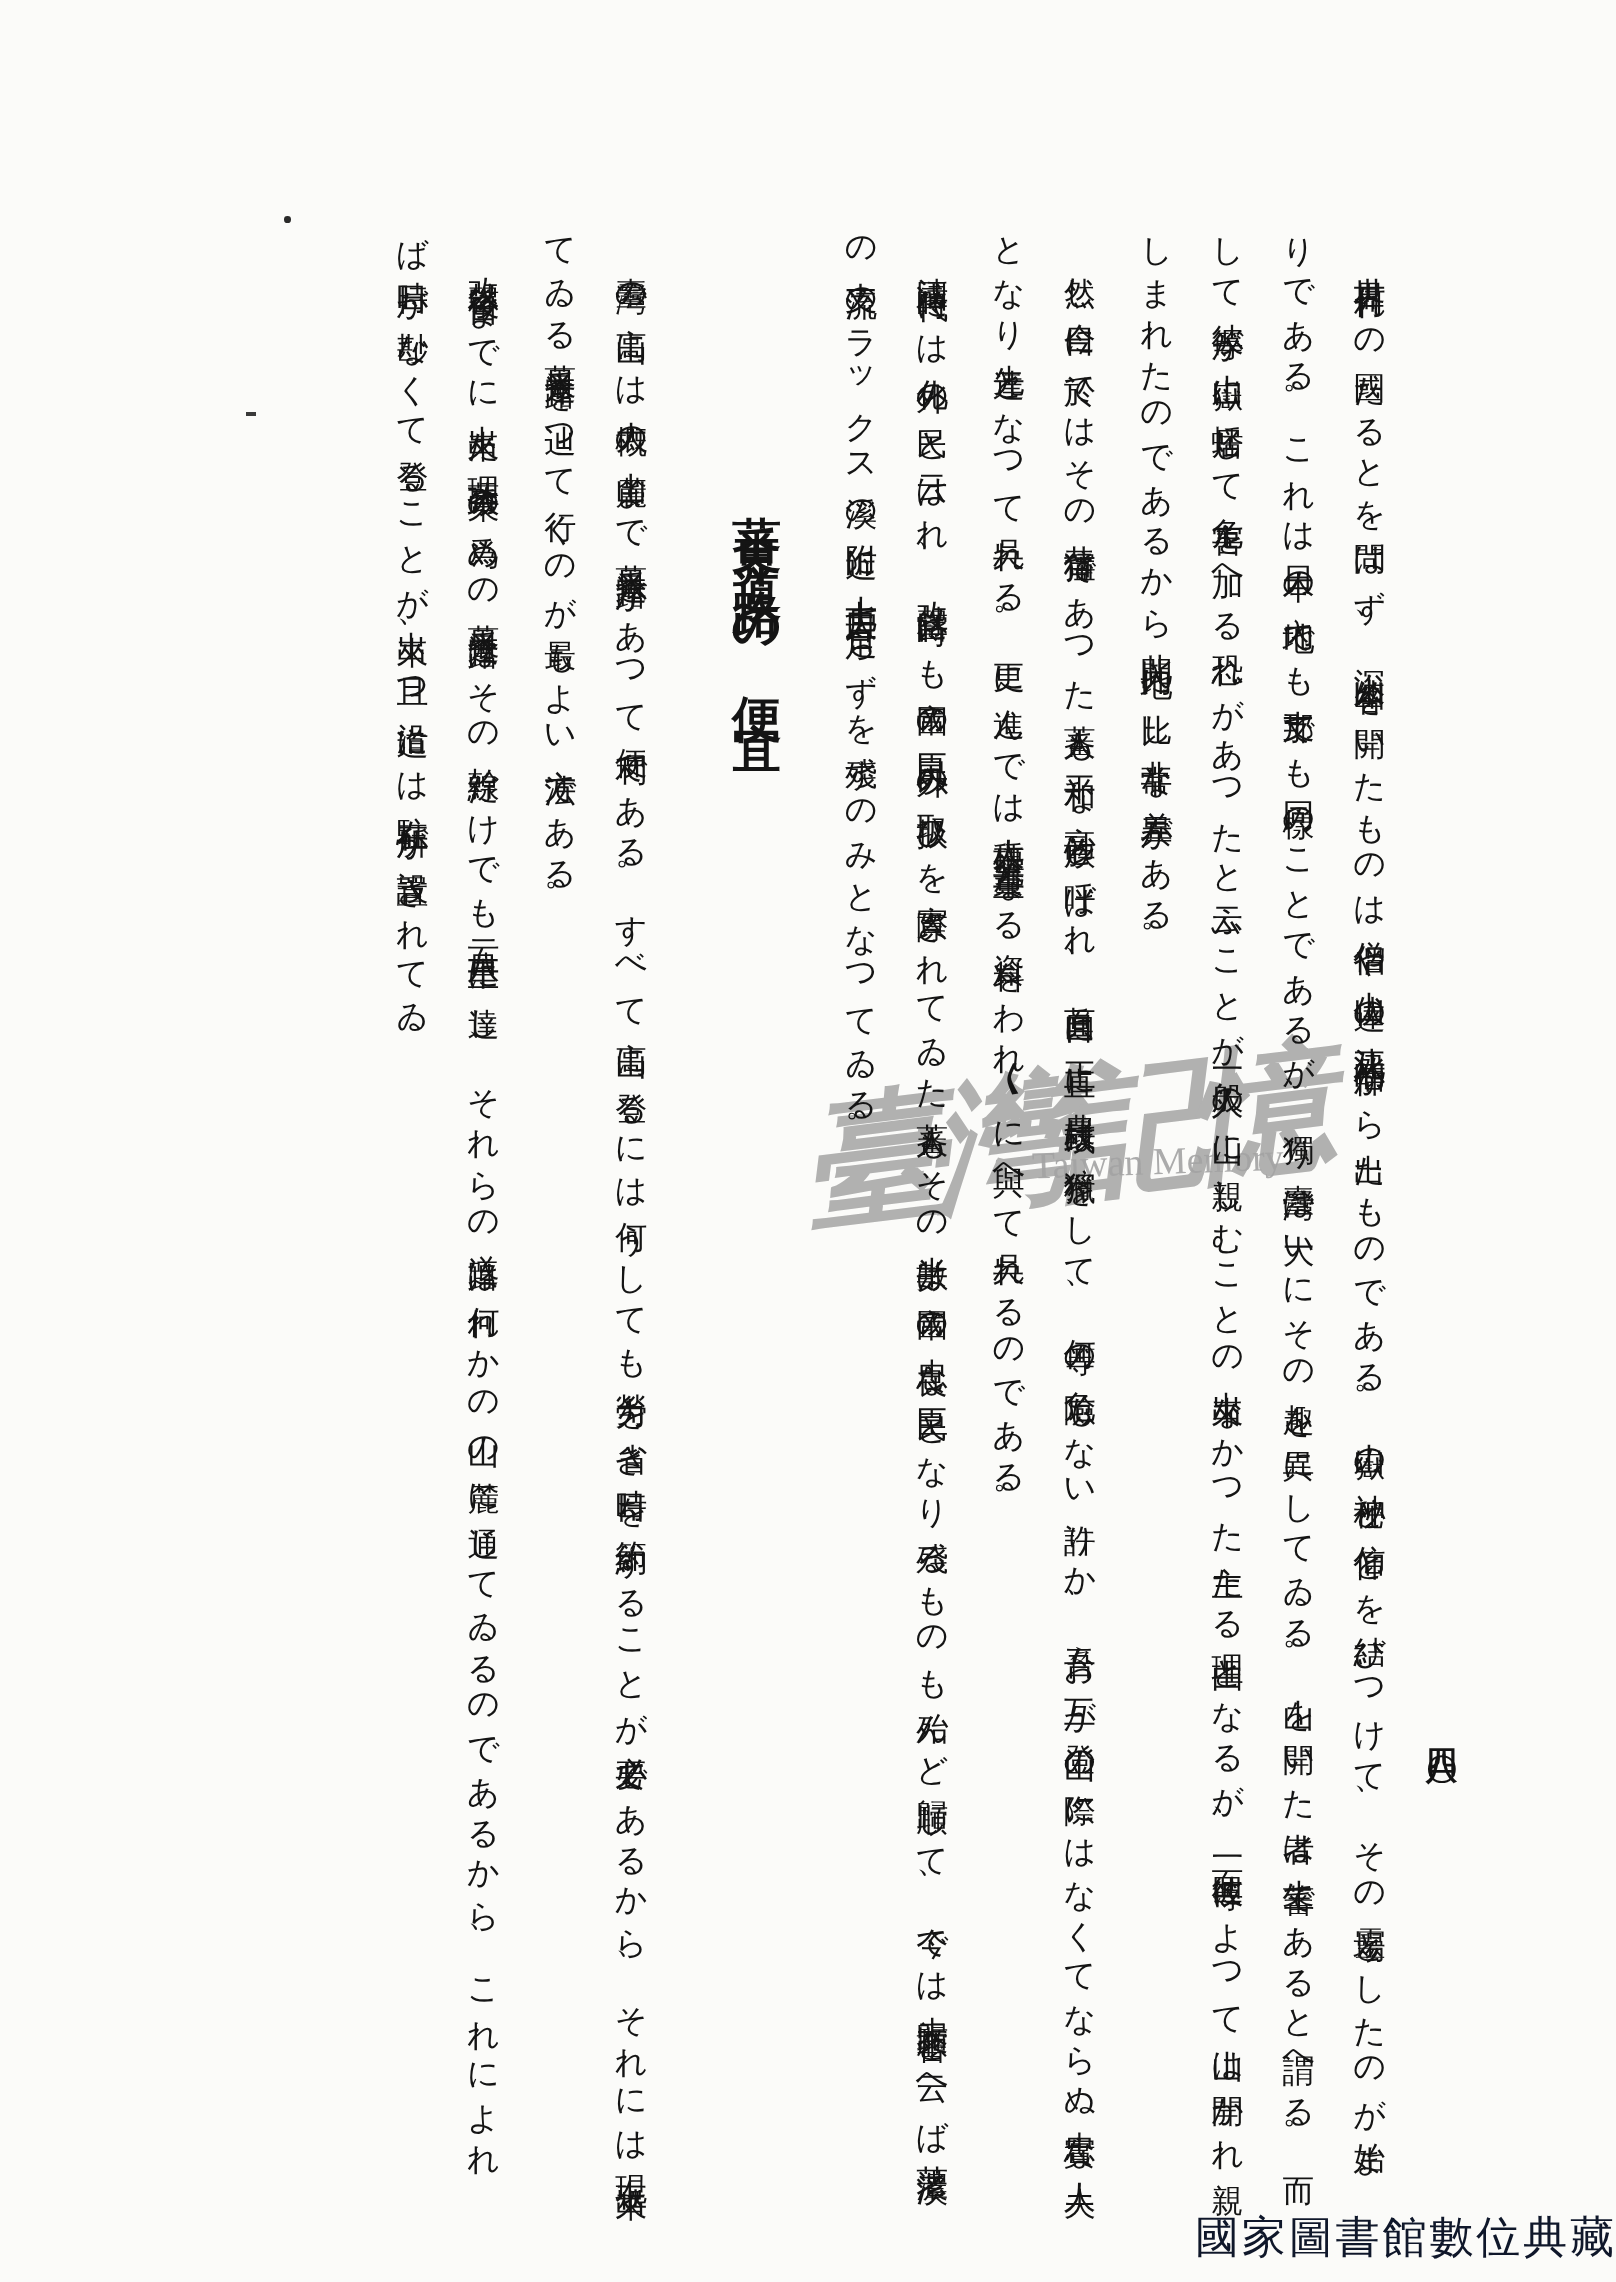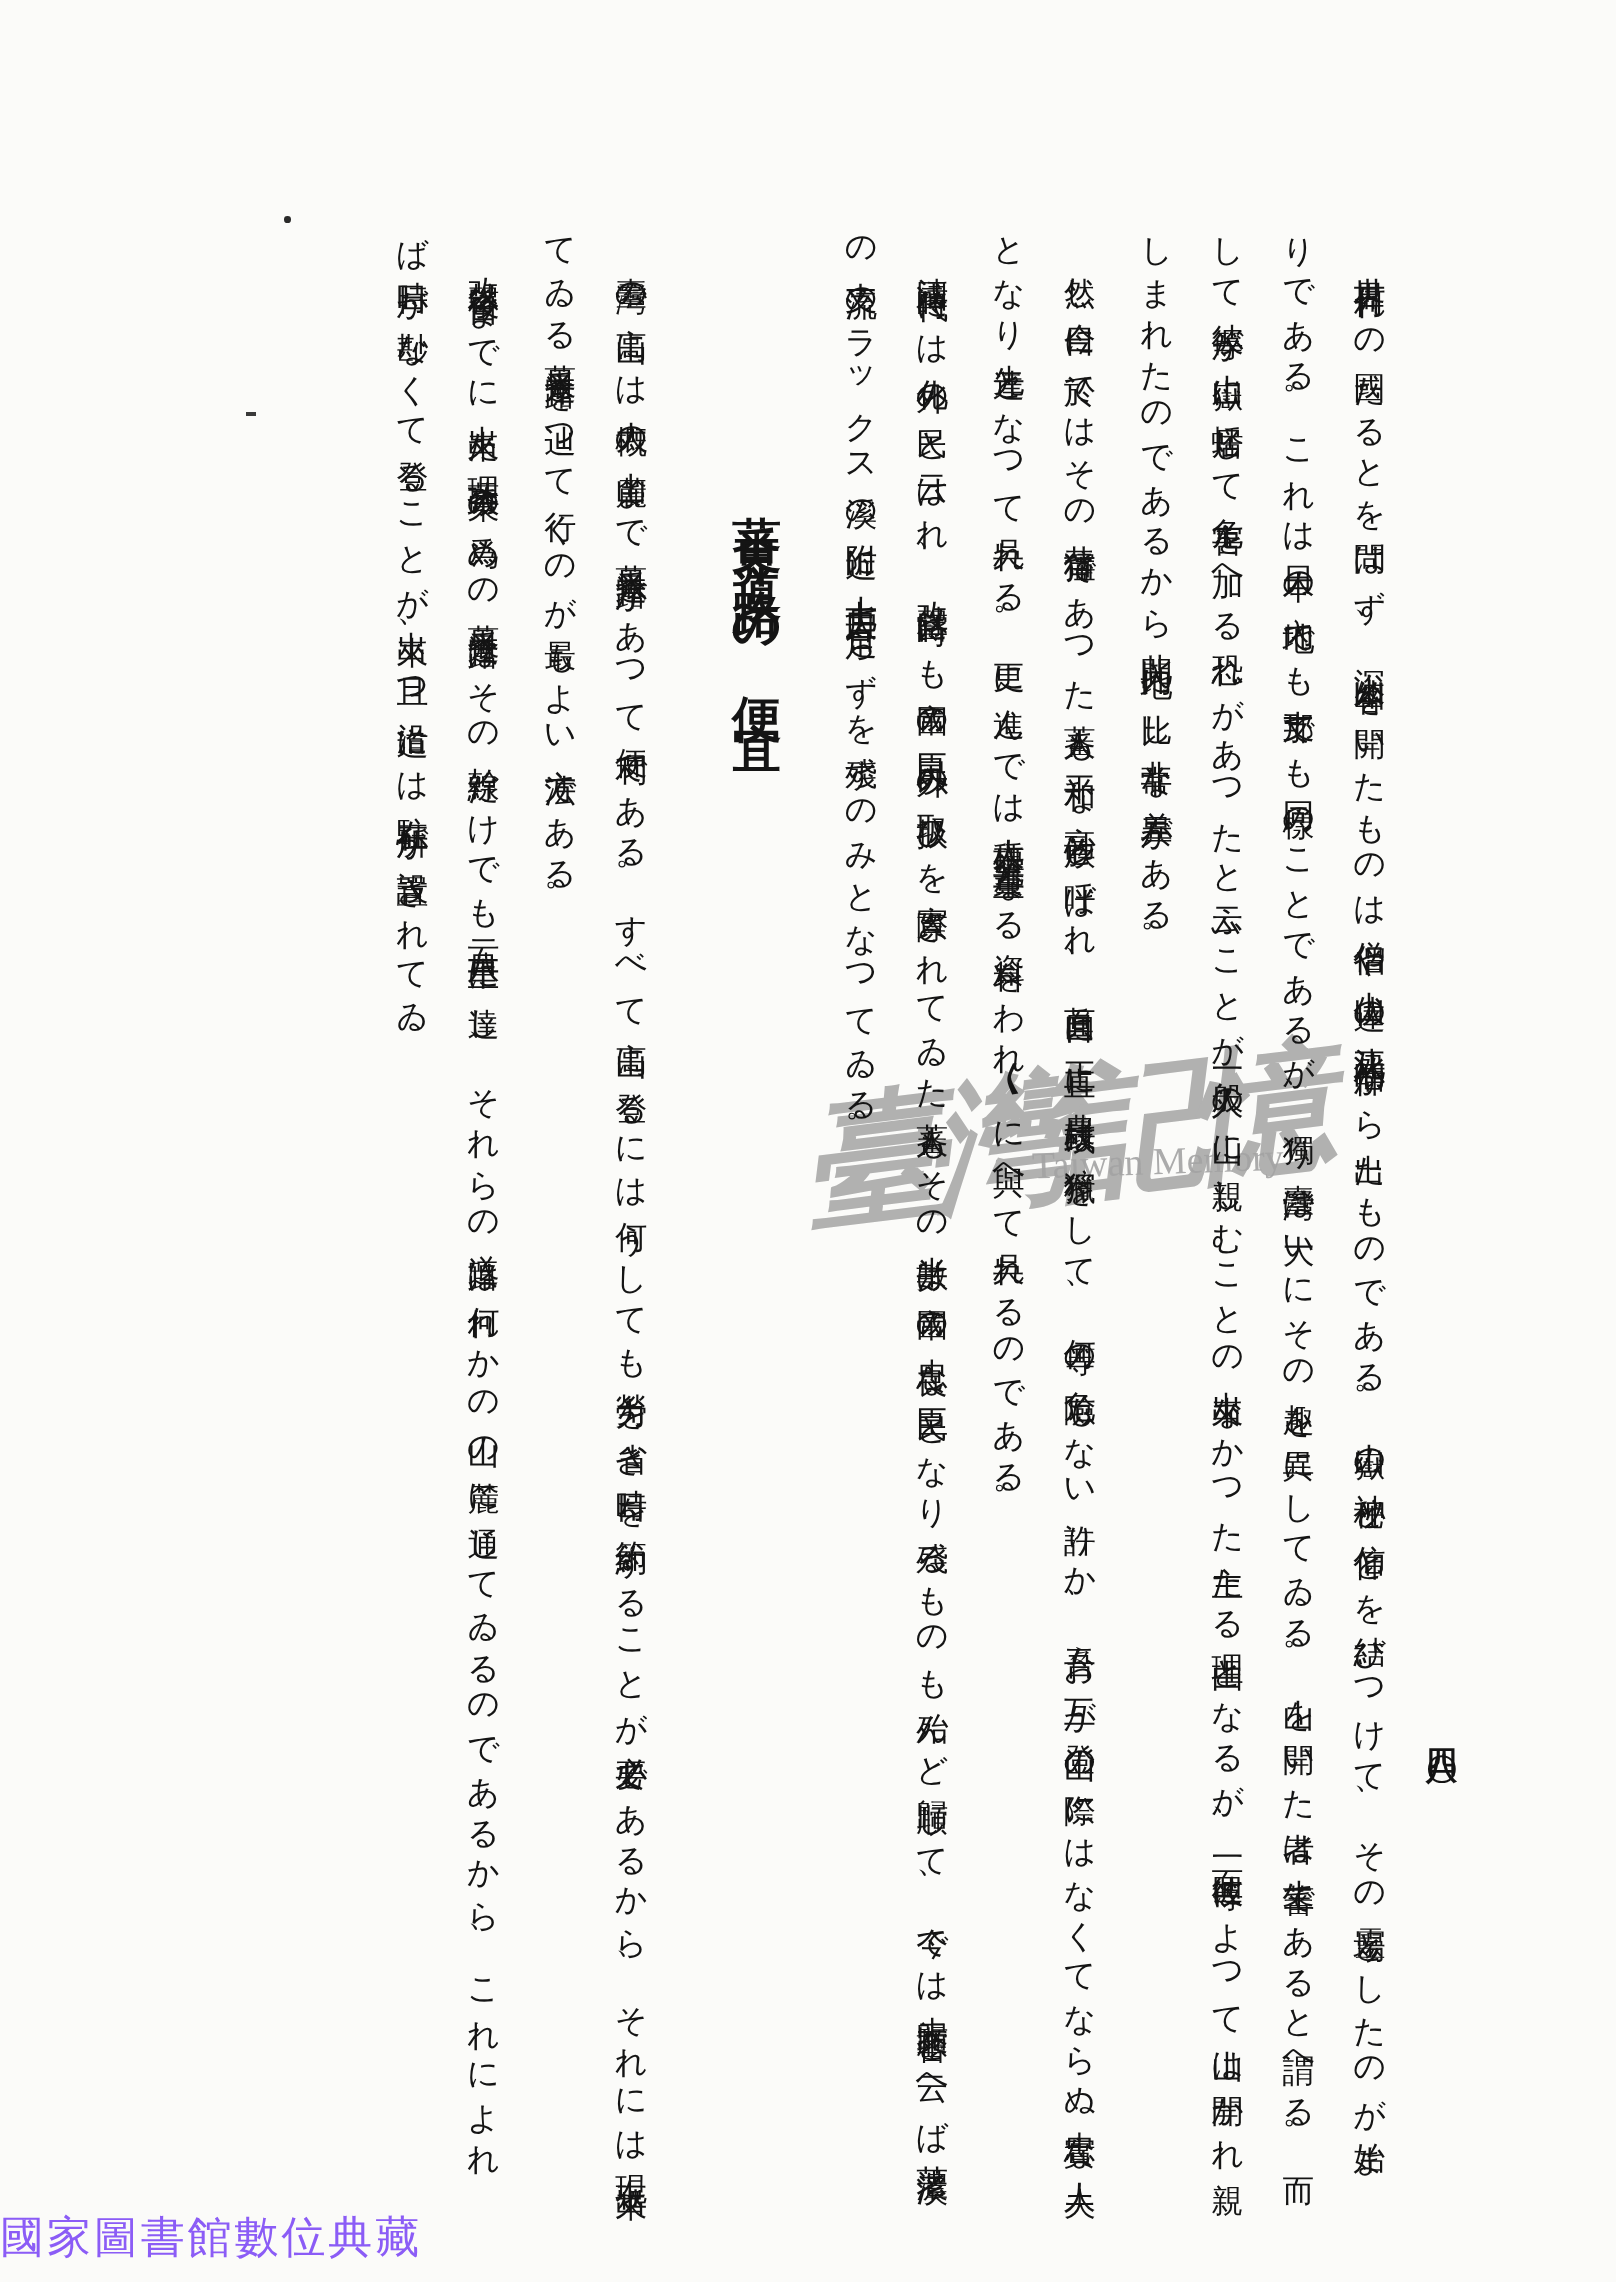--- a/index.html
+++ b/index.html
@@ -85,24 +85,24 @@
     transform: rotate(-2deg);
     font-family: "Liberation Serif", "DejaVu Serif", serif;
     z-index: 0;
   }
   .textblock, .pagenum { z-index: 1; }
   .footer {
     position: absolute;
     left: 0;
     right: 0;
     top: 2208px;
-    text-align: left;
+    text-align: right;
     font-size: 44px;
     letter-spacing: 2.9px;
-    color: #8b5cf6;
+    color: #0f172a;
     font-weight: 500;
     font-family: Liberation Mono, monospace;
   }
   
   .speck-dot {
     position: absolute;
     left: 284px;
     top: 216px;
     width: 6.7px;
     height: 6.7px;

